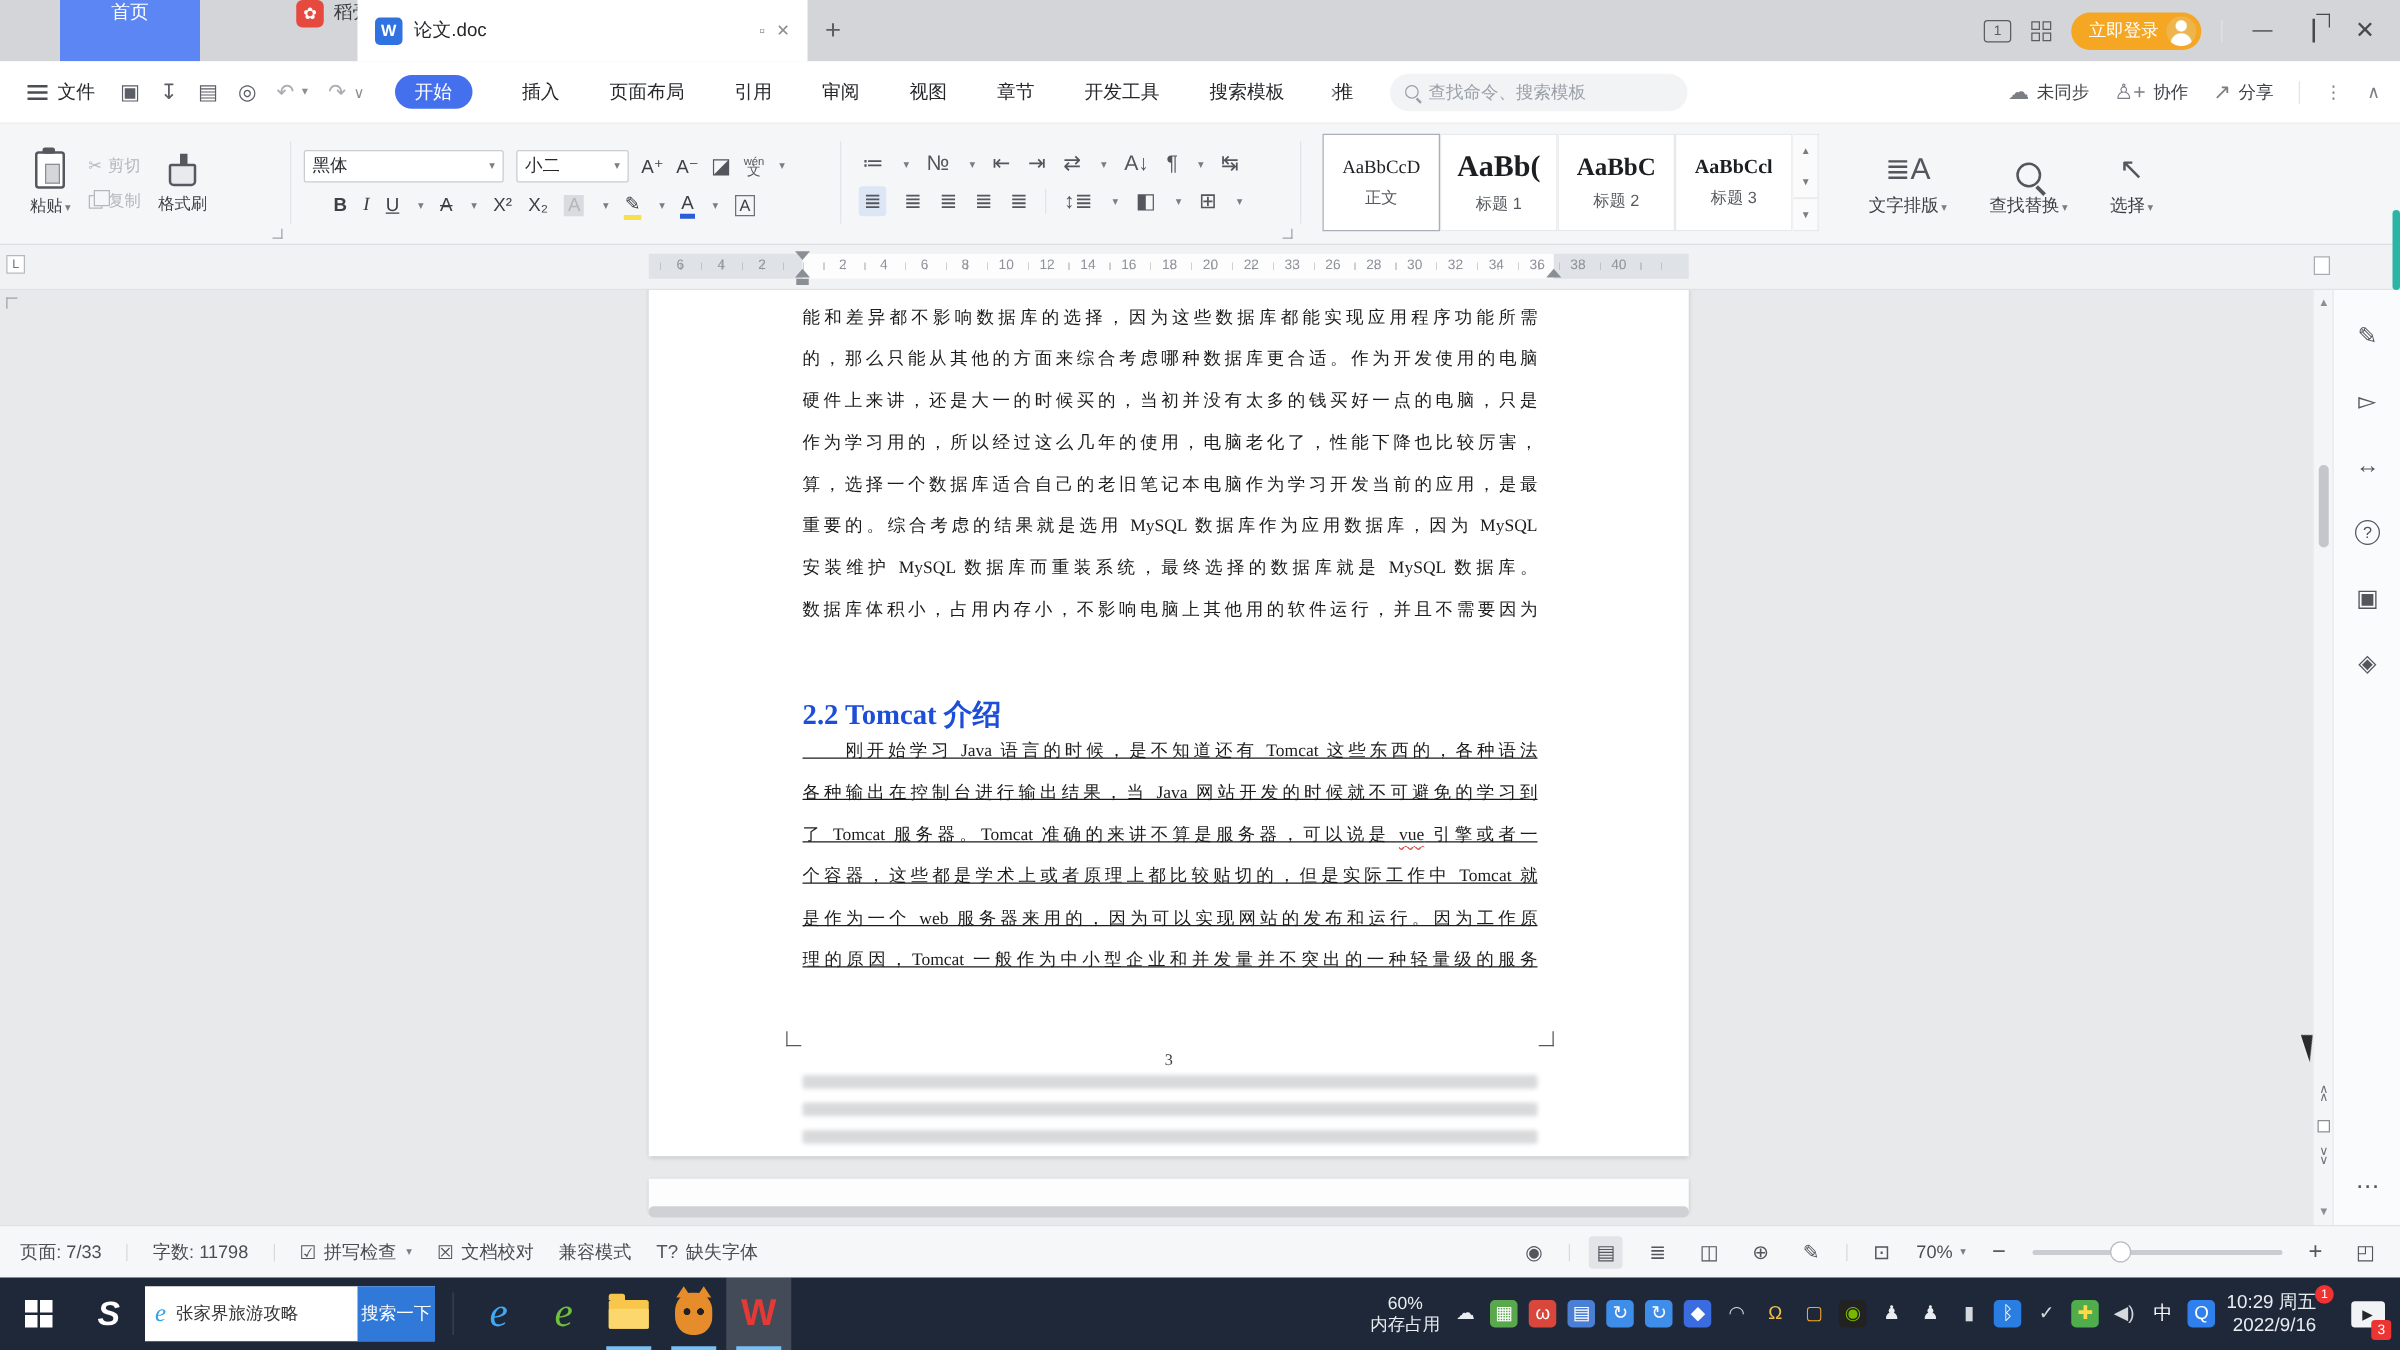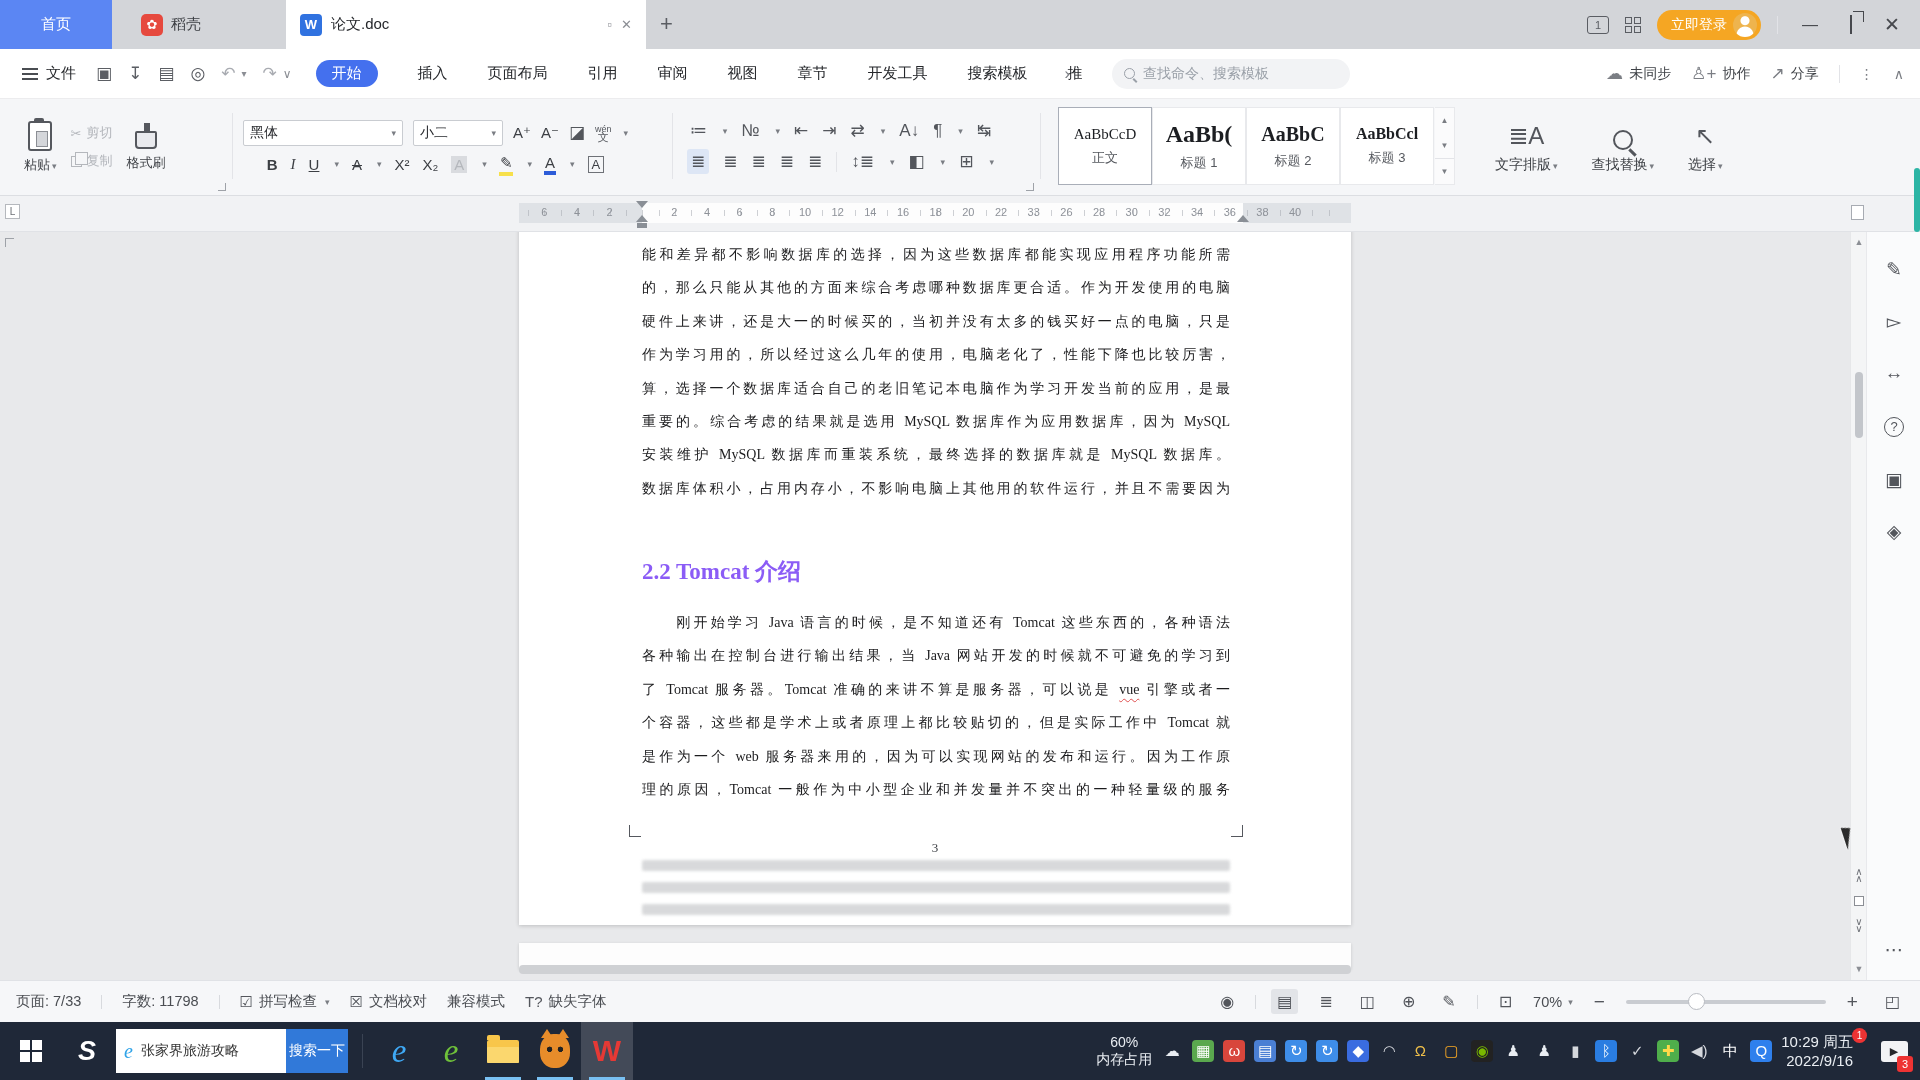--- a/index.html
+++ b/index.html
@@ -2,21 +2,21 @@
 <html><head>
 <meta charset="utf-8">
 <style>
   * { margin:0; padding:0; box-sizing:border-box; }
   html,body { width:1920px; height:1080px; overflow:hidden; }
   .screen { position:relative; width:1920px; height:1080px; background:#e8e9eb;
             font-family:"Liberation Sans","DejaVu Sans",sans-serif; color:#3a3d42; }
 
   
   .tabbar { position:absolute; left:0; top:0; width:1920px; height:49px; background:#d3d5d9; display:flex; align-items:stretch; }
-  .tab { display:flex; align-items:center; gap:8px; padding:0 20px; font-size:15px; }
+  .tab { display:flex; align-items:flex-start; gap:8px; padding:0 20px; font-size:15px;margin-left:48px; }
   .tab-home { width:112px; justify-content:center; background:#5b86f3; color:#fff; }
   .tab-docer { width:118px; justify-content:center; color:#3a3d42; }
   .docer-ic { width:22px; height:22px; border-radius:5px; background:#e6493e; color:#fff; font-size:13px; display:flex; align-items:center; justify-content:center; }
   .tab-doc { position:absolute; left:286px; top:0; width:360px; height:49px; background:#ffffff; display:flex; align-items:center; gap:9px; padding:0 14px; font-size:15px; color:#25272b; }
   .wps-ic { width:22px; height:22px; border-radius:4px; background:#3072e0; color:#fff; font-weight:bold; font-size:13px; display:flex; align-items:center; justify-content:center; }
   .tab-doc .spacer { flex:1; }
   .tab-mini { color:#8b8e94; font-size:13px; }
   .tab-plus { position:absolute; left:660px; top:12px; font-size:22px; color:#5a5d63; line-height:24px; }
   .tb-right { position:absolute; right:0; top:0; height:49px; display:flex; align-items:center; gap:16px; padding-right:12px; }
   .switchwin { width:22px; height:18px; border:1.5px solid #5a5d63; border-radius:3px; font-size:11px; display:flex; align-items:center; justify-content:center; color:#5a5d63; }
@@ -113,23 +113,23 @@
   .ind-box { position:absolute; left:637px; top:27px; width:10px; height:5px; background:#8a8f96; }
   .ind-right { position:absolute; left:1237px; top:19px; width:0; height:0; border-left:6px solid transparent; border-right:6px solid transparent; border-bottom:7px solid #8a8f96; }
   .ruler-toggle { position:absolute; right:56px; top:9px; width:13px; height:15px; border:1px solid #a7abb2; background:#fff; }
 
   
   .docarea { position:absolute; left:0; top:232px; width:1920px; height:748px; background:#e8e9eb; overflow:hidden; }
   .corner-tl { position:absolute; left:5px; top:6px; width:9px; height:9px; border-left:1px solid #9ea2a8; border-top:1px solid #9ea2a8; }
   .page { position:absolute; left:519px; top:-10px; width:832px; height:703px; background:#fff; box-shadow:0 1px 4px rgba(0,0,0,.18); }
   .page2 { position:absolute; left:519px; top:711px; width:832px; height:26px; background:#fdfdfd; box-shadow:0 1px 3px rgba(0,0,0,.15); }
   .doc-text { position:absolute; left:123px; width:588px; font-family:"Liberation Serif","DejaVu Serif",serif; font-size:14px; color:#1c1c1e; }
-  .p1 { top:16px; } .p2 { top:384px; }
+  .p1 { top:16px; } .p2 { top:363px;text-decoration:underline; }
   .doc-line { height:33.4px; line-height:33.4px; text-align:justify; text-align-last:justify; white-space:nowrap; }
-  .doc-heading { position:absolute; left:123px; top:334px; font-family:"Liberation Serif","DejaVu Serif",serif; font-size:23px; font-weight:bold; color:#8b5cf6; }
+  .doc-heading { position:absolute; left:123px; top:334px; font-family:"Liberation Serif","DejaVu Serif",serif; font-size:23px; font-weight:bold; color:#1d4ed8; }
   .squiggle { text-decoration:underline; text-decoration-style:wavy; text-decoration-color:#e05050; text-decoration-thickness:1px; text-underline-offset:4px; }
   .mark-bl { position:absolute; left:110px; top:603px; width:12px; height:12px; border-left:1px solid #55585e; border-bottom:1px solid #55585e; }
   .mark-br { position:absolute; left:712px; top:603px; width:12px; height:12px; border-right:1px solid #55585e; border-bottom:1px solid #55585e; }
   .page-no { position:absolute; left:0; right:0; top:618px; text-align:center; font-size:13px; color:#3a3d42; font-family:"Liberation Serif",serif; }
   .blur-line { position:absolute; left:123px; width:588px; height:11px; background:#bfc1c4; opacity:.6; border-radius:2px; filter:blur(1.5px); }
   .hthumb { position:absolute; left:519px; top:733px; width:832px; height:9px; background:#cfd1d4; border-radius:4px; }
   .vscroll { position:absolute; left:1850px; top:0; width:16px; height:748px; background:#f4f5f6; border-left:1px solid #e6e7e9; }
   .vthumb { position:absolute; left:3.5px; top:140px; width:8px; height:66px; background:#c3c6cb; border-radius:4px; }
   .varr { position:absolute; left:0; width:16px; text-align:center; font-size:9px; color:#8b8e94; }
   .dbl { line-height:7px; font-size:10px; color:#6e7177; }

